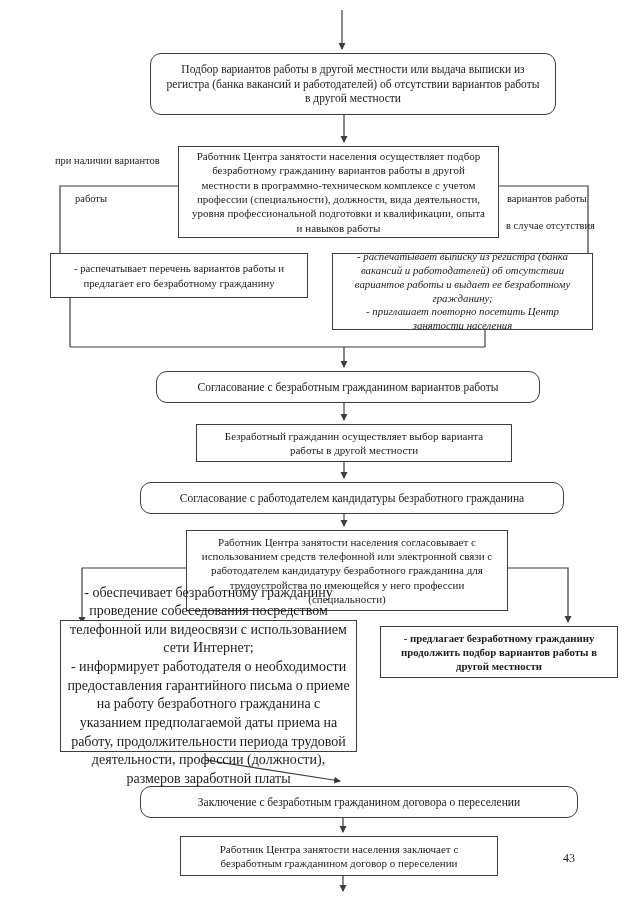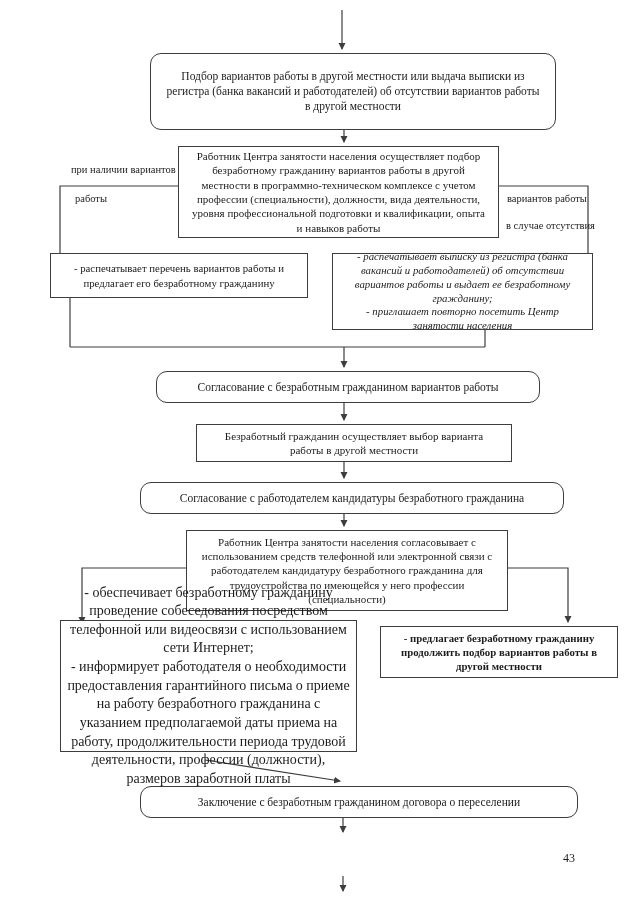--- a/index.html
+++ b/index.html
@@ -63,25 +63,25 @@
       <polyline points="344,462 344,478" marker-end="url(#arr)"></polyline>
       <polyline points="344,513 344,526" marker-end="url(#arr)"></polyline>
       <polyline points="186,568 82,568 82,623" marker-end="url(#arr)"></polyline>
       <polyline points="508,568 568,568 568,622" marker-end="url(#arr)"></polyline>
       <polyline points="205,760 340,781" marker-end="url(#arr)"></polyline>
       <polyline points="343,818 343,832" marker-end="url(#arr)"></polyline>
       <polyline points="343,876 343,891" marker-end="url(#arr)"></polyline>
     </g>
   </svg>
 
-  <div class="node rounded" style="left:150px;top:53px;width:406px;height:77px;font-size:11.5px;padding:3px 14px;">Подбор вариантов работы в другой местности или выдача выписки из регистра (банка вакансий и работодателей) об отсутствии вариантов работы в другой местности</div>
+  <div class="node rounded" style="left:150px;top:53px;width:406px;height:62px;font-size:11.5px;padding:3px 14px;">Подбор вариантов работы в другой местности или выдача выписки из регистра (банка вакансий и работодателей) об отсутствии вариантов работы в другой местности</div>
 
   <div class="node" style="left:178px;top:146px;width:321px;height:92px;">Работник Центра занятости населения осуществляет подбор безработному гражданину вариантов работы в другой местности в программно-техническом комплексе с учетом профессии (специальности), должности, вида деятельности, уровня профессиональной подготовки и квалификации, опыта и навыков работы</div>
 
-  <div class="edge-label" style="left:55px;top:164px;margin-left:16px;">при наличии вариантов</div>
+  <div class="edge-label" style="left:55px;top:155px;">при наличии вариантов</div>
   <div class="edge-label" style="left:75px;top:193px;">работы</div>
 
   <div class="edge-label" style="left:506px;top:172px;margin-top:48px;">в случае отсутствия</div>
   <div class="edge-label" style="left:507px;top:193px;">вариантов работы</div>
 
   <div class="node" style="left:50px;top:253px;width:258px;height:45px;font-size:10.8px;">- распечатывает перечень вариантов работы и предлагает его безработному гражданину</div>
 
   <div class="node" style="left:332px;top:253px;width:261px;height:77px;font-size:10.8px;line-height:1.28;font-style:italic;">- распечатывает выписку из регистра (банка вакансий и работодателей) об отсутствии вариантов работы и выдает ее безработному гражданину;
 - приглашает повторно посетить Центр занятости населения</div>
 
@@ -93,16 +93,17 @@
 
   <div class="node" style="left:186px;top:530px;width:322px;height:81px;">Работник Центра занятости населения согласовывает с использованием средств телефонной или электронной связи с работодателем кандидатуру безработного гражданина для трудоустройства по имеющейся у него профессии (специальности)</div>
 
   <div class="node" style="left:60px;top:620px;width:297px;height:132px;font-size:14px;line-height:1.33;padding:3px 6px;">- обеспечивает безработному гражданину проведение собеседования посредством телефонной или видеосвязи с использованием сети Интернет;
 - информирует работодателя о необходимости предоставления гарантийного письма о приеме на работу безработного гражданина с указанием предполагаемой даты приема на работу, продолжительности периода трудовой деятельности, профессии (должности), размеров заработной платы</div>
 
   <div class="node" style="left:380px;top:626px;width:238px;height:52px;font-size:10.8px;font-weight:bold;">- предлагает безработному гражданину продолжить подбор вариантов работы в другой местности</div>
 
   <div class="node rounded" style="left:140px;top:786px;width:438px;height:32px;font-size:11.5px;">Заключение с безработным гражданином договора о переселении</div>
 
+  <div class="node" style="left:180px;top:836px;width:318px;height:40px;">Работник Центра занятости населения заключает с безработным гражданином договор о переселении</div>
 
   <div id="page-number" style="left:563px;top:851px;">43</div>
 
 </div>
 
 </body></html>

